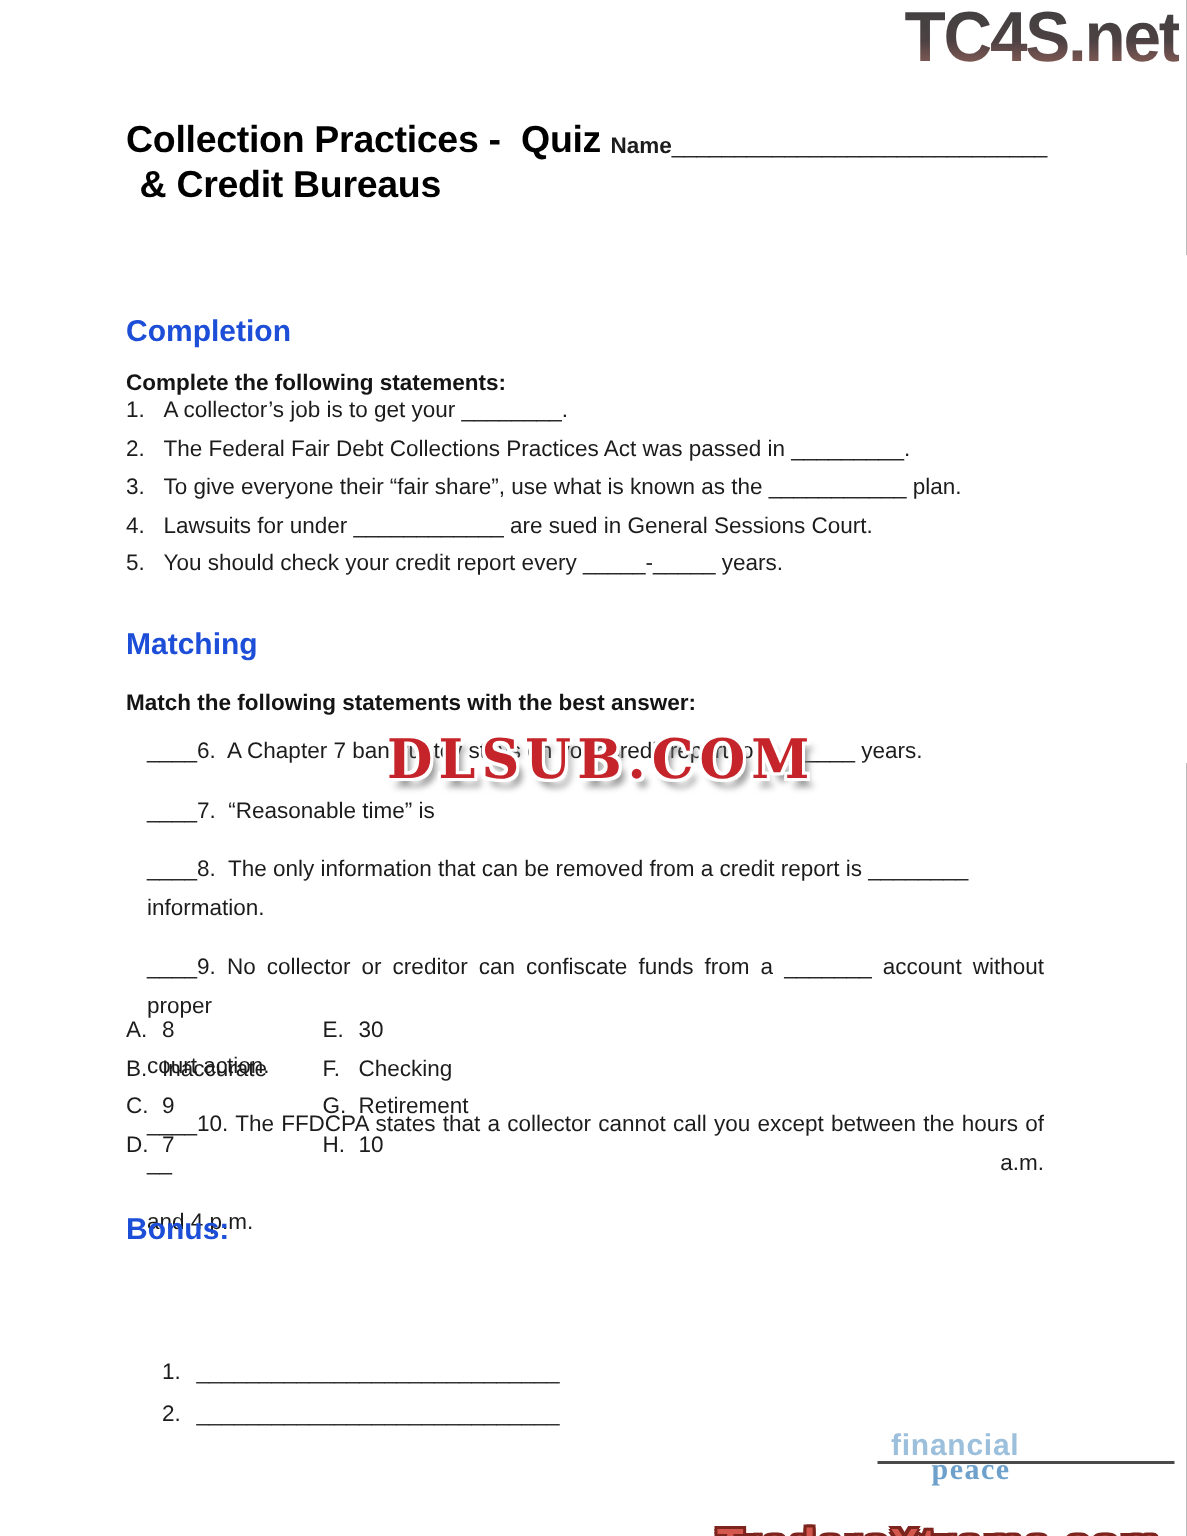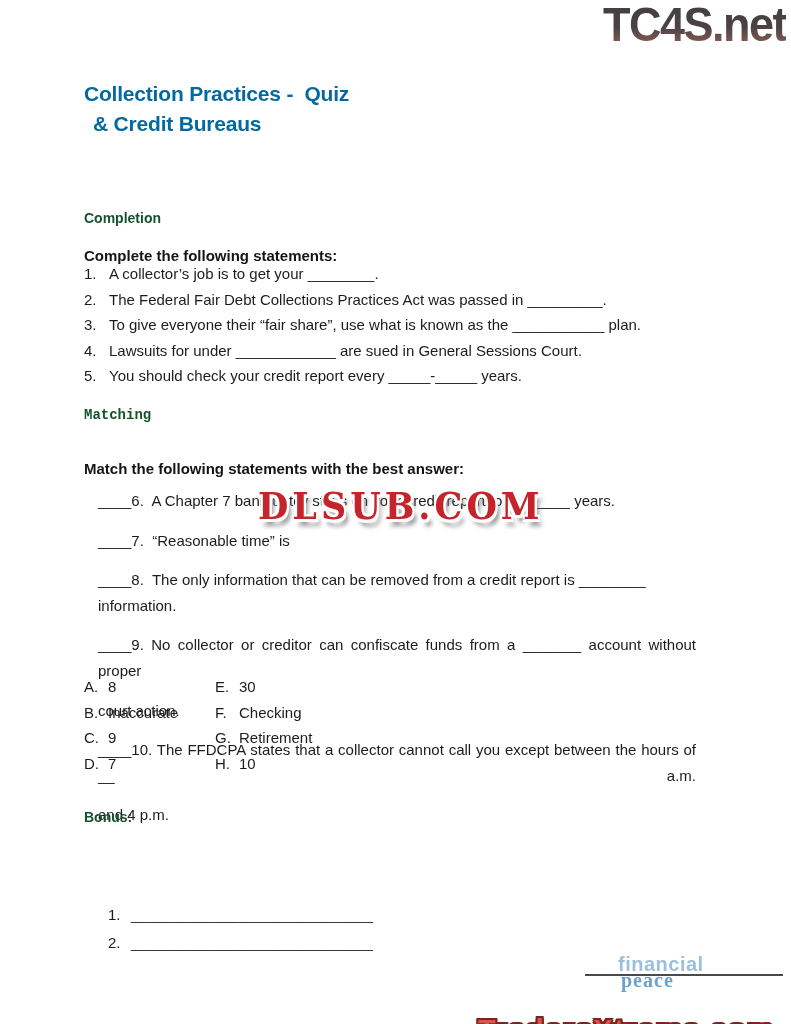--- a/index.html
+++ b/index.html
@@ -26,40 +26,40 @@
     background: linear-gradient(180deg, #404040 0%, #4c4143 55%, #93625a 100%);
     -webkit-background-clip: text;
     background-clip: text;
     -webkit-text-fill-color: transparent;
     transform: scaleY(1.05);
   }
 
   
   .title {
     left: 84px; top: 79px;
-    font-size: 21px; font-weight: 700; line-height: 29.5px;
-    letter-spacing: -0.2px; color: #0369a1;
+    font-size: 25px; font-weight: 700; line-height: 29.5px;
+    letter-spacing: -0.2px; color: #000000;
   }
   .title .line2 { padding-left: 9px; }
   .name-row { left: 407px; top: 89px; font-size: 15px; }
   .name-row .label { font-weight: 700; }
   .name-row .blank { font-weight: 400; letter-spacing: 0; }
 
   
-  .h-section { font-size: 14px; font-weight: 700; color: #14532d; text-align: right; }
+  .h-section { font-size: 20px; font-weight: 700; color: #1d4ed8; text-align: right; }
   .h-sub { font-size: 15px; font-weight: 700; color: #141414; margin-top: 16px; }
 
   .completion-heading { left: 84px; top: 210px; }
   .completion-sub     { left: 84px; top: 231px; }
   .completion-items   { left: 84px; top: 261px; width: 645px; font-size: 15px; line-height: 25.6px; }
   .item-row { display: flex; }
   .item-row .num { width: 25px; flex: 0 0 25px; }
   .item-row .txt { flex: 1; }
 
-  .matching-heading { left: 84px; top: 407px; font-family: Liberation Mono, monospace; }
+  .matching-heading { left: 84px; top: 419px; }
   .matching-sub     { left: 84px; top: 444px; }
   .matching-items   { left: 84px; top: 474px; width: 626px; font-size: 15px; line-height: 25.6px; }
   .matching-items p { margin: 14px; }
   .jline { white-space: normal; text-align: justify; text-align-last: justify; }
 
   
   .dlsub {
     left: 258px; top: 489px;
     font-family: "DejaVu Serif", "Liberation Serif", serif;
     font-size: 35px; font-weight: 700; letter-spacing: 4px; line-height: 1;
@@ -80,21 +80,21 @@
   .bonus-heading  { left: 84px; top: 809px; }
   .bonus-question { left: 84px; top: 853px; font-size: 15px; }
   .bonus-blanks   { left: 108px; top: 901px; font-size: 15px; line-height: 27.5px; }
   .bonus-blanks .num { width: 23px; flex: 0 0 23px; }
   .bonus-blanks .blank { color: #2a2a2a; }
 
   
   .fp-financial {
     left: 594px; top: 953px;
     font-size: 20px; font-weight: 700; letter-spacing: 0.5px;
-    color: #9cbfdc; z-index: 2; margin-left: 24px;
+    color: #9cbfdc; z-index: 2;
   }
   .fp-underline {
     left: 585px; top: 974px; width: 198px; height: 2px;
     background: #4a4a4a; z-index: 1;
   }
   .fp-peace {
     left: 621px; top: 969px;
     font-size: 20px; font-weight: 700; letter-spacing: 1px;
     color: #6da1cb; z-index: 3; font-family: Liberation Serif, serif;
   }
@@ -117,20 +117,23 @@
 
 <div class="page">
 
   <div class="abs tc4s bindtext">TC4S.net</div>
 
   <div class="abs title">
     <div class="line1 bindtext">Collection Practices -  Quiz</div>
     <div class="line2 bindtext">&amp; Credit Bureaus</div>
   </div>
 
+  <div class="abs name-row">
+    <span class="label bindtext">Name</span><span class="blank bindtext">______________________________</span>
+  </div>
 
   <div class="abs completion-heading h-section bindtext">Completion</div>
   <div class="abs completion-sub h-sub bindtext">Complete the following statements:</div>
 
   <div class="abs completion-items">
     <div class="item-row">
       <div class="num bindtext">1.</div>
       <div class="txt bindtext">A collector’s job is to get your ________.</div>
     </div>
     <div class="item-row">

